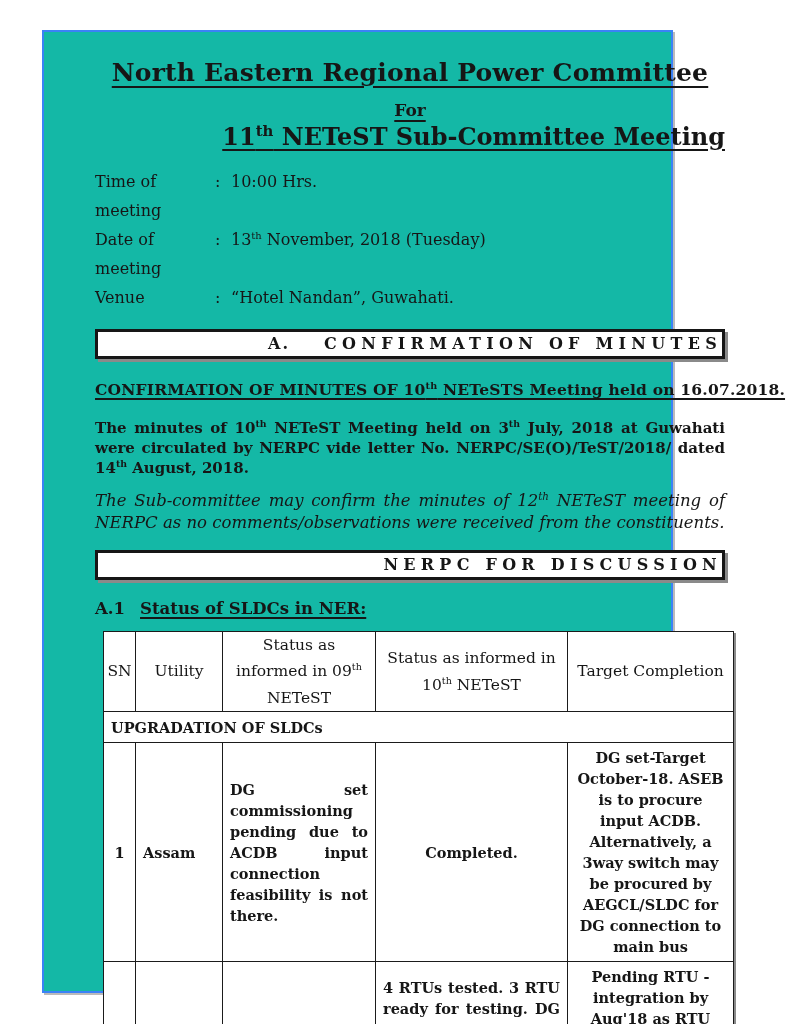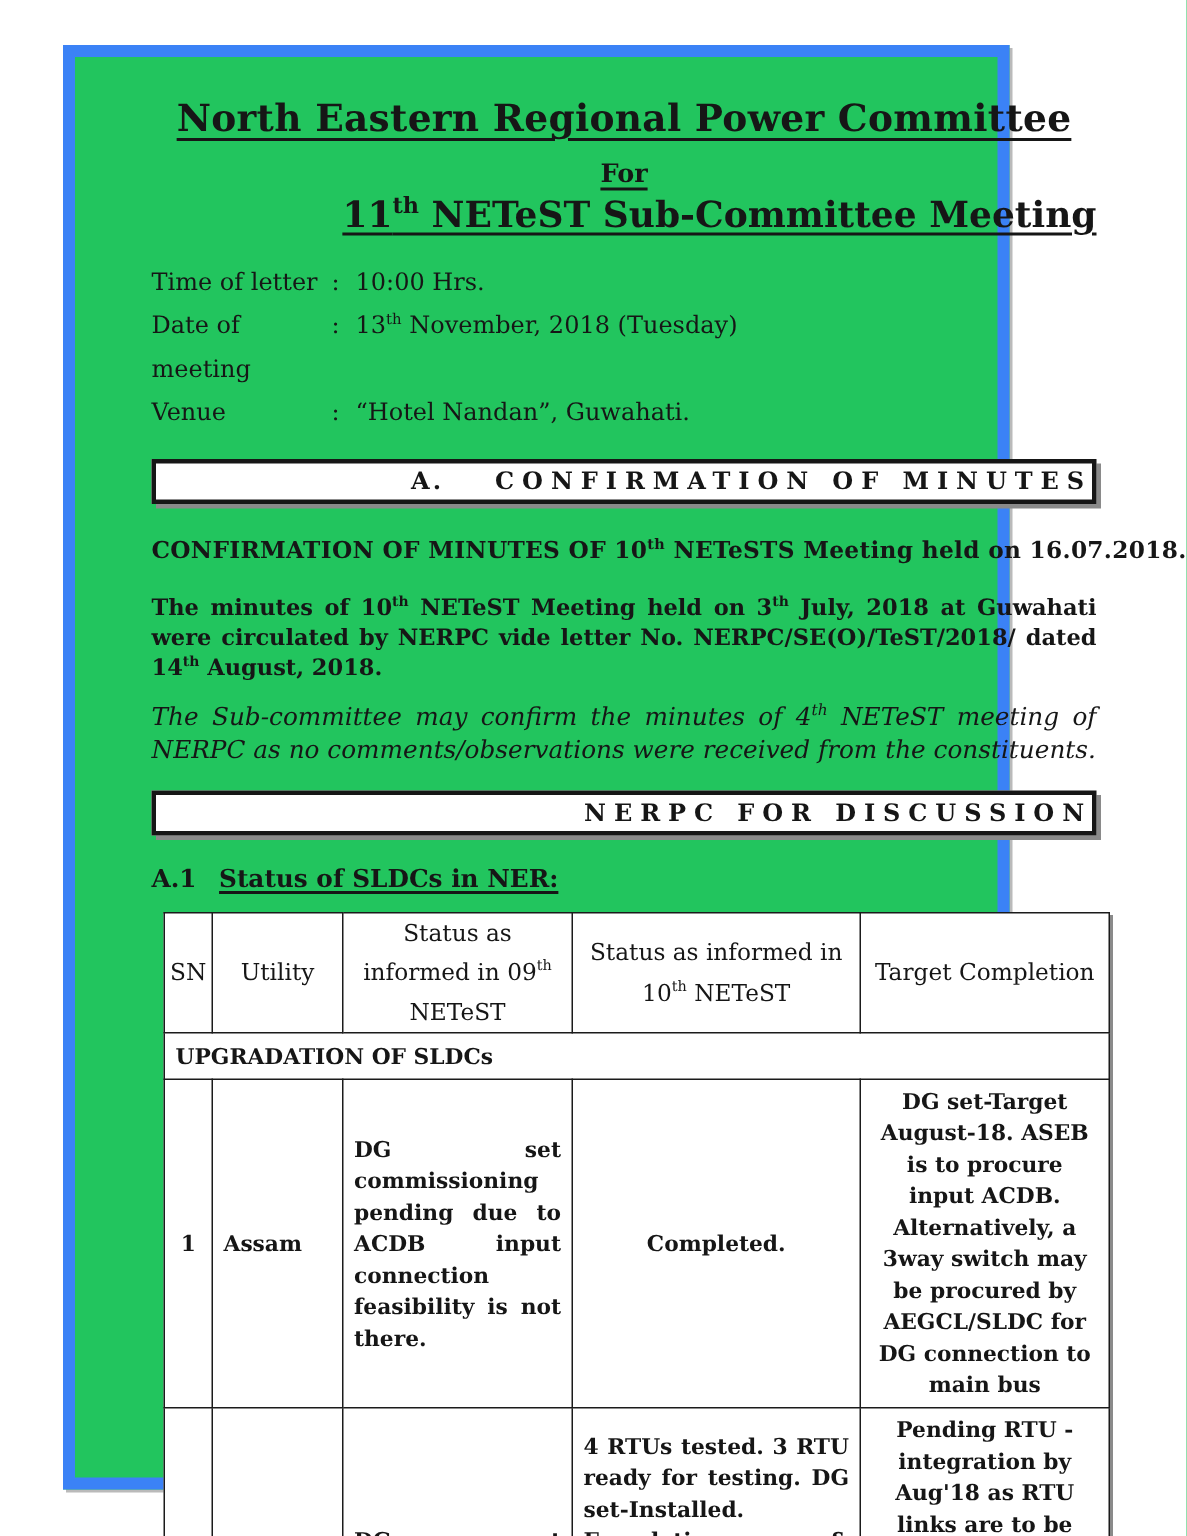--- a/index.html
+++ b/index.html
@@ -8,22 +8,22 @@
     width:791px; height:1024px;
     background:#ffffff;
     font-family:"DejaVu Serif", serif;
     color:#161616;
     position:relative;
     overflow:hidden;
   }
   .page {
     position:absolute; left:42px; top:30px;
     width:631px; height:963px;
-    border:8px solid #3b82f6;
-    background:#22c55e;
+    border:2px solid #3b82f6;
+    background:#14b8a6;
     box-shadow:2px 2px 0 rgba(130,130,130,.55);
   }
   .content { padding:12px 0 0 51px; width:681px; }
   .inner { width:630px; }
 
   sup { font-size:.62em; line-height:0; vertical-align:super; }
 
   .title {
     margin:14px 0 0; font-size:25px; font-weight:bold; text-align:center;
     text-decoration:underline; text-decoration-thickness:2px; text-underline-offset:5px;
@@ -46,21 +46,21 @@
   .boxhead {
     margin-top:17px; border:3px solid #161616; box-shadow:3px 3px 0 #8a8a8a;
     text-align:right; font-weight:bold; font-size:16px; padding:2px 0 3px;
     background:#fff;
   }
   .boxhead .prefix { margin-right:34px; letter-spacing:2px; }
   .spaced { letter-spacing:.33em; }
 
   .confirm-heading {
     margin-top:21px; font-weight:bold; font-size:15.5px;
-    text-decoration-thickness:1.5px; text-underline-offset:3px;
+    text-decoration:underline; text-decoration-thickness:1.5px; text-underline-offset:3px;
     letter-spacing:.2px; white-space:nowrap;
   }
 
   .para-bold { margin:19px 0 0; font-weight:bold; font-size:15px; line-height:20px; text-align:justify; }
   .para-italic { margin:12px 0 0; font-style:italic; font-size:16.5px; line-height:21.5px; text-align:justify; }
 
   .a1 { margin-top:19px; font-size:16.5px; font-weight:bold; }
   .a1 .num { margin-right:15px; }
   .a1 .head { text-decoration:underline; text-decoration-thickness:1.5px; text-underline-offset:3px; }
 
@@ -88,21 +88,21 @@
 <div class="page">
   <div class="content">
     <div class="inner">
 
       <div class="title">North Eastern Regional Power Committee</div>
       <div class="sub">For</div>
       <div class="sub3"><span>11</span><sup>th</sup><span> NETeST Sub-Committee Meeting</span></div>
 
       <div class="info">
         <div class="info-row">
-          <span class="info-label">Time of letter</span>
+          <span class="info-label">Time of meeting</span>
           <span class="info-colon">:</span>
           <span class="info-value">10:00 Hrs.</span>
         </div>
         <div class="info-row">
           <span class="info-label">Date of meeting</span>
           <span class="info-colon">:</span>
           <span class="info-value"><span>13</span><sup>th</sup><span> November, 2018 (Tuesday)</span></span>
         </div>
         <div class="info-row">
           <span class="info-label">Venue</span>
@@ -112,21 +112,21 @@
       </div>
 
       <div class="boxhead">
         <span class="prefix">A.</span><span class="spaced">CONFIRMATION OF MINUTES</span>
       </div>
 
       <div class="confirm-heading"><span>CONFIRMATION OF MINUTES OF 10</span><sup>th</sup><span> NETeSTS Meeting held on 16.07.2018.</span></div>
 
       <p class="para-bold"><span>The minutes of 10</span><sup>th</sup><span> NETeST Meeting held on 3</span><sup>th</sup><span> July, 2018 at Guwahati were circulated by NERPC vide letter No. NERPC/SE(O)/TeST/2018/ dated 14</span><sup>th</sup><span>  August, 2018.</span></p>
 
-      <p class="para-italic"><span>The Sub-committee may confirm the minutes of 4</span><sup>th</sup><span> NETeST meeting of NERPC as no comments/observations were received from the constituents.</span></p>
+      <p class="para-italic"><span>The Sub-committee may confirm the minutes of 12</span><sup>th</sup><span> NETeST meeting of NERPC as no comments/observations were received from the constituents.</span></p>
 
       <div class="boxhead">
         <span class="spaced">NERPC FOR  DISCUSSION</span>
       </div>
 
       <div class="a1">
         <span class="num">A.1</span><span class="head">Status of SLDCs in NER:</span>
       </div>
 
       <table class="status">
@@ -148,21 +148,21 @@
         </thead>
         <tbody>
           <tr>
             <td class="section-cell" colspan="5">UPGRADATION OF SLDCs</td>
           </tr>
           <tr class="r1">
             <td class="c">1</td>
             <td>Assam</td>
             <td class="j">DG set commissioning pending due to ACDB input connection feasibility is not there.</td>
             <td class="c">Completed.</td>
-            <td class="c">DG set-Target August-18. ASEB is to procure input ACDB. Alternatively, a 3way switch may be procured by AEGCL/SLDC for DG connection to main bus</td>
+            <td class="c">DG set-Target October-18. ASEB is to procure input ACDB. Alternatively, a 3way switch may be procured by AEGCL/SLDC for DG connection to main bus</td>
           </tr>
           <tr class="r2">
             <td class="c">2</td>
             <td>Tripura</td>
             <td class="j">DG set completed. SAT of remaining 2 RTUs by July'18.</td>
             <td class="j">4 RTUs tested. 3 RTU ready for testing. DG set-Installed.
 Foundation &amp; earthing readiness confirmed by TSECL on 09.12.17. Alstom had some contract issue. Team will be deputed by 15days.</td>
             <td class="c">Pending RTU - integration by Aug'18 as RTU links are to be provided by TSECL for GPRS-RTU-SLDC connectivity. By August'18 all SIM &amp; links will be provided.</td>
           </tr>
         </tbody>

